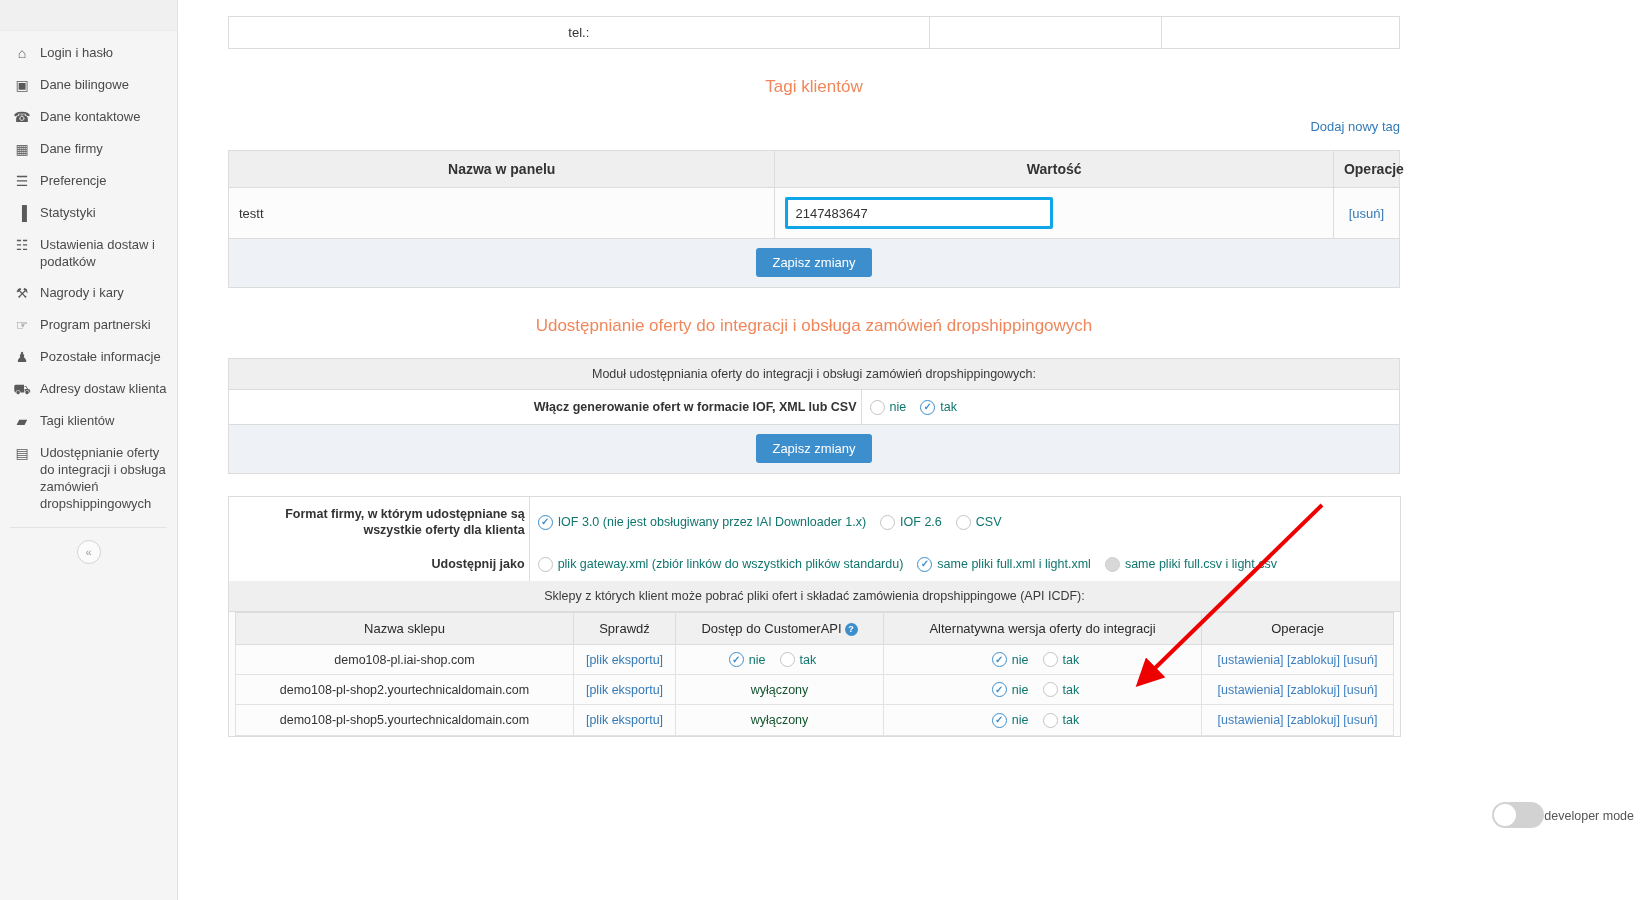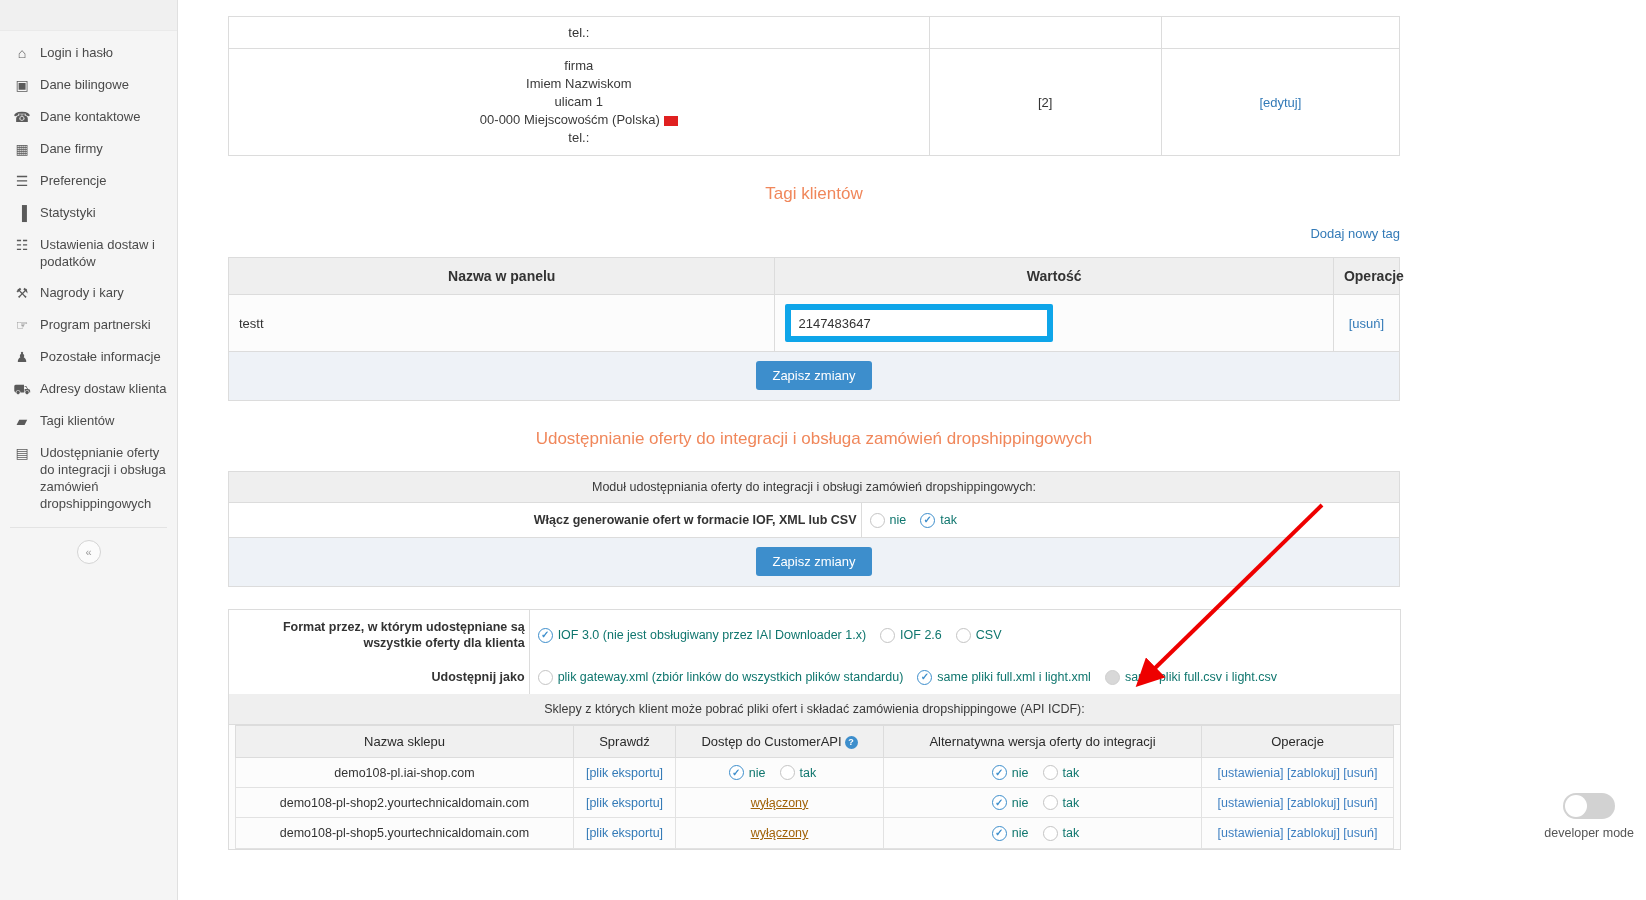--- a/index.html
+++ b/index.html
@@ -82,21 +82,21 @@
   
   #tag-table { margin-top: 0; }
   #tag-table th {
     background: #efefef; text-align: center;
     padding: 10px 10px; font-size: 14px; font-weight: bold; color: #333;
   }
   #tag-table td { padding: 9px 10px; font-size: 13px; background:#fcfcfc; }
   #tag-table td.opcol { text-align:center; }
   .txtinput {
     width: 268px; height: 26px;
-    border: 6px solid #0ea5e9; border-radius: 2px;
+    border: 3px solid #0ea5e9; border-radius: 2px;
     padding: 13px 7px; font-size: 13px; box-sizing: border-box;
     font-family: "Liberation Sans", sans-serif;
     color: #333; background:#fff;
   }
   .footer-bar {
     background: #eef2f7; border: 1px solid #dcdcdc; border-top: none;
     text-align: center; padding: 9px 0 10px 0;
   }
   .btn-blue {
     display: inline-block;
@@ -150,30 +150,30 @@
   }
   #shops-table td {
     border: 1px solid #e2e2e2; padding: 7px 6px;
     font-size: 12.5px; text-align: center; background: #fcfcfc; color:#333;
   }
   .help-dot {
     display:inline-block; width:13px; height:13px; border-radius:50%;
     background:#3d8ecc; color:#fff; font-size:9px; font-weight:bold;
     line-height:13px; text-align:center; vertical-align: middle; margin-left:3px;
   }
-  .grn-link { color: #a16207; text-decoration: underline; cursor: pointer; font-size:12.5px; }
+  .grn-link { color: #14532d; cursor: pointer; font-size:12.5px; }
   .ops-links a { color: #3d7fc1; text-decoration: none; cursor: pointer; font-size: 12.5px; }
 
   
   #annot-arrow { position: absolute; left: 1100px; top: 495px; pointer-events: none; }
 
   
   #devmode {
-    position: absolute; right: 12px; bottom: 60px;
-    display: flex; flex-direction: column; align-items: center;
+    position: absolute; right: 12px; bottom: 72px;
+    display: flex; flex-direction: row; 
   }
   #devmode-toggle {
     width: 52px; height: 26px; border-radius: 13px;
     background: #d2d2d2; position: relative; cursor: pointer;
   }
   #devmode-toggle::after {
     content:""; position:absolute; left: 2px; top: 2px;
     width: 22px; height: 22px; border-radius: 50%; background:#fff;
   }
   #devmode-label { margin-top: 7px; font-size: 12.5px; color: #555; }
@@ -252,33 +252,20 @@
         <colgroup>
             <col style="width:700px">
             <col style="width:232px">
             <col style="width:238px">
           </colgroup>
         <tbody>
           <tr class="row-stub">
             <td class="ctr">tel.:</td>
             <td></td>
             <td></td>
-          </tr>
-          <tr class="row-tall">
-            <td class="addr-cell">
-              <span class="ln">firma</span>
-              <span class="ln">Imiem Nazwiskom</span>
-              <span class="ln">ulicam 1</span>
-              <span class="ln"><span>00-000 Miejscowośćm (Polska)</span><span class="flagbox"></span></span>
-              <span class="ln">tel.:</span>
-            </td>
-            <td class="ctr">[2]</td>
-            <td class="ctr">
-              <a class="lnk">[edytuj]</a>
-            </td>
           </tr>
         </tbody>
       </table>
 
       <div class="sect-title">Tagi klientów</div>
       <div class="sub-link-row">
         <a class="lnk">Dodaj nowy tag</a>
       </div>
 
       <table class="gtab" id="tag-table">
@@ -335,21 +322,21 @@
         </tbody>
       </table>
 
       <table class="panel" style="margin-top:22px">
         <colgroup>
             <col style="width:290px">
             <col style="width:880px">
           </colgroup>
         <tbody>
           <tr class="form-row">
-            <td class="lblcell">Format przez, w którym udostępniane są wszystkie oferty dla klienta</td>
+            <td class="lblcell">Format firmy, w którym udostępniane są wszystkie oferty dla klienta</td>
             <td class="fldcell" id="format-opts-0"><span class="radio-opt">
                   <span class="rad checked"></span>
                   <span class="rl">IOF 3.0 (nie jest obsługiwany przez IAI Downloader 1.x)</span>
                 </span><span class="radio-opt">
                   <span class="rad"></span>
                   <span class="rl">IOF 2.6</span>
                 </span><span class="radio-opt">
                   <span class="rad"></span>
                   <span class="rl">CSV</span>
                 </span></td>

